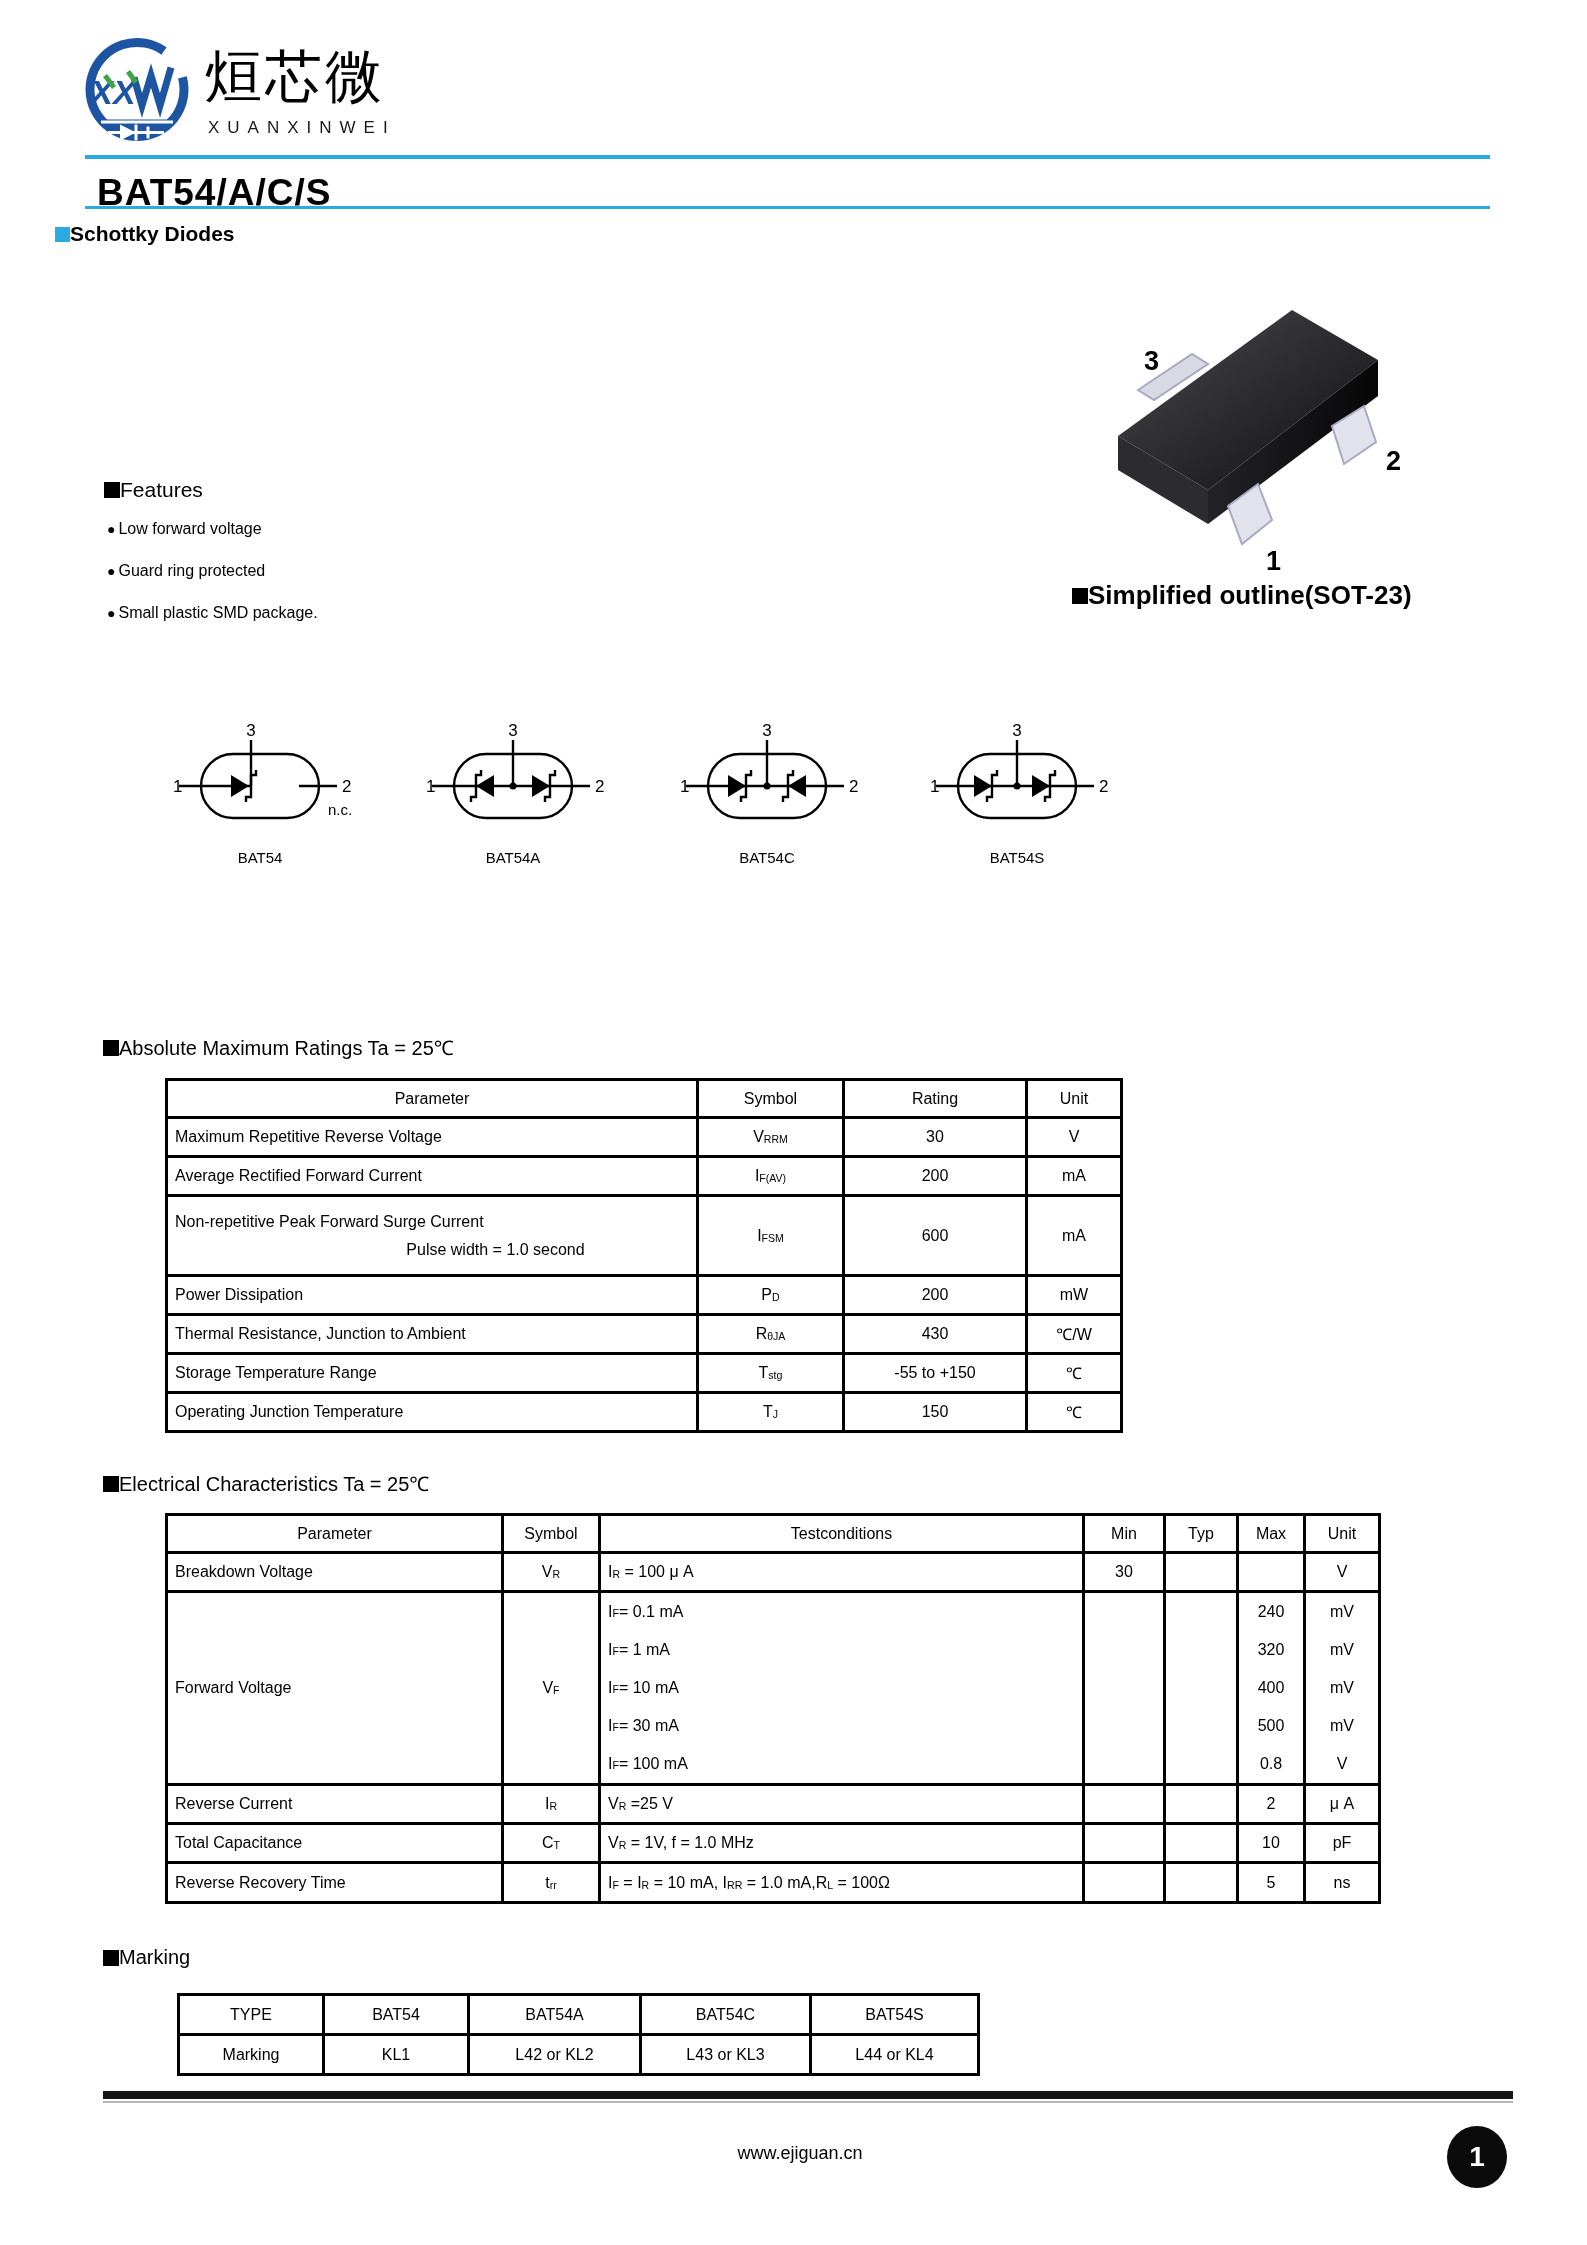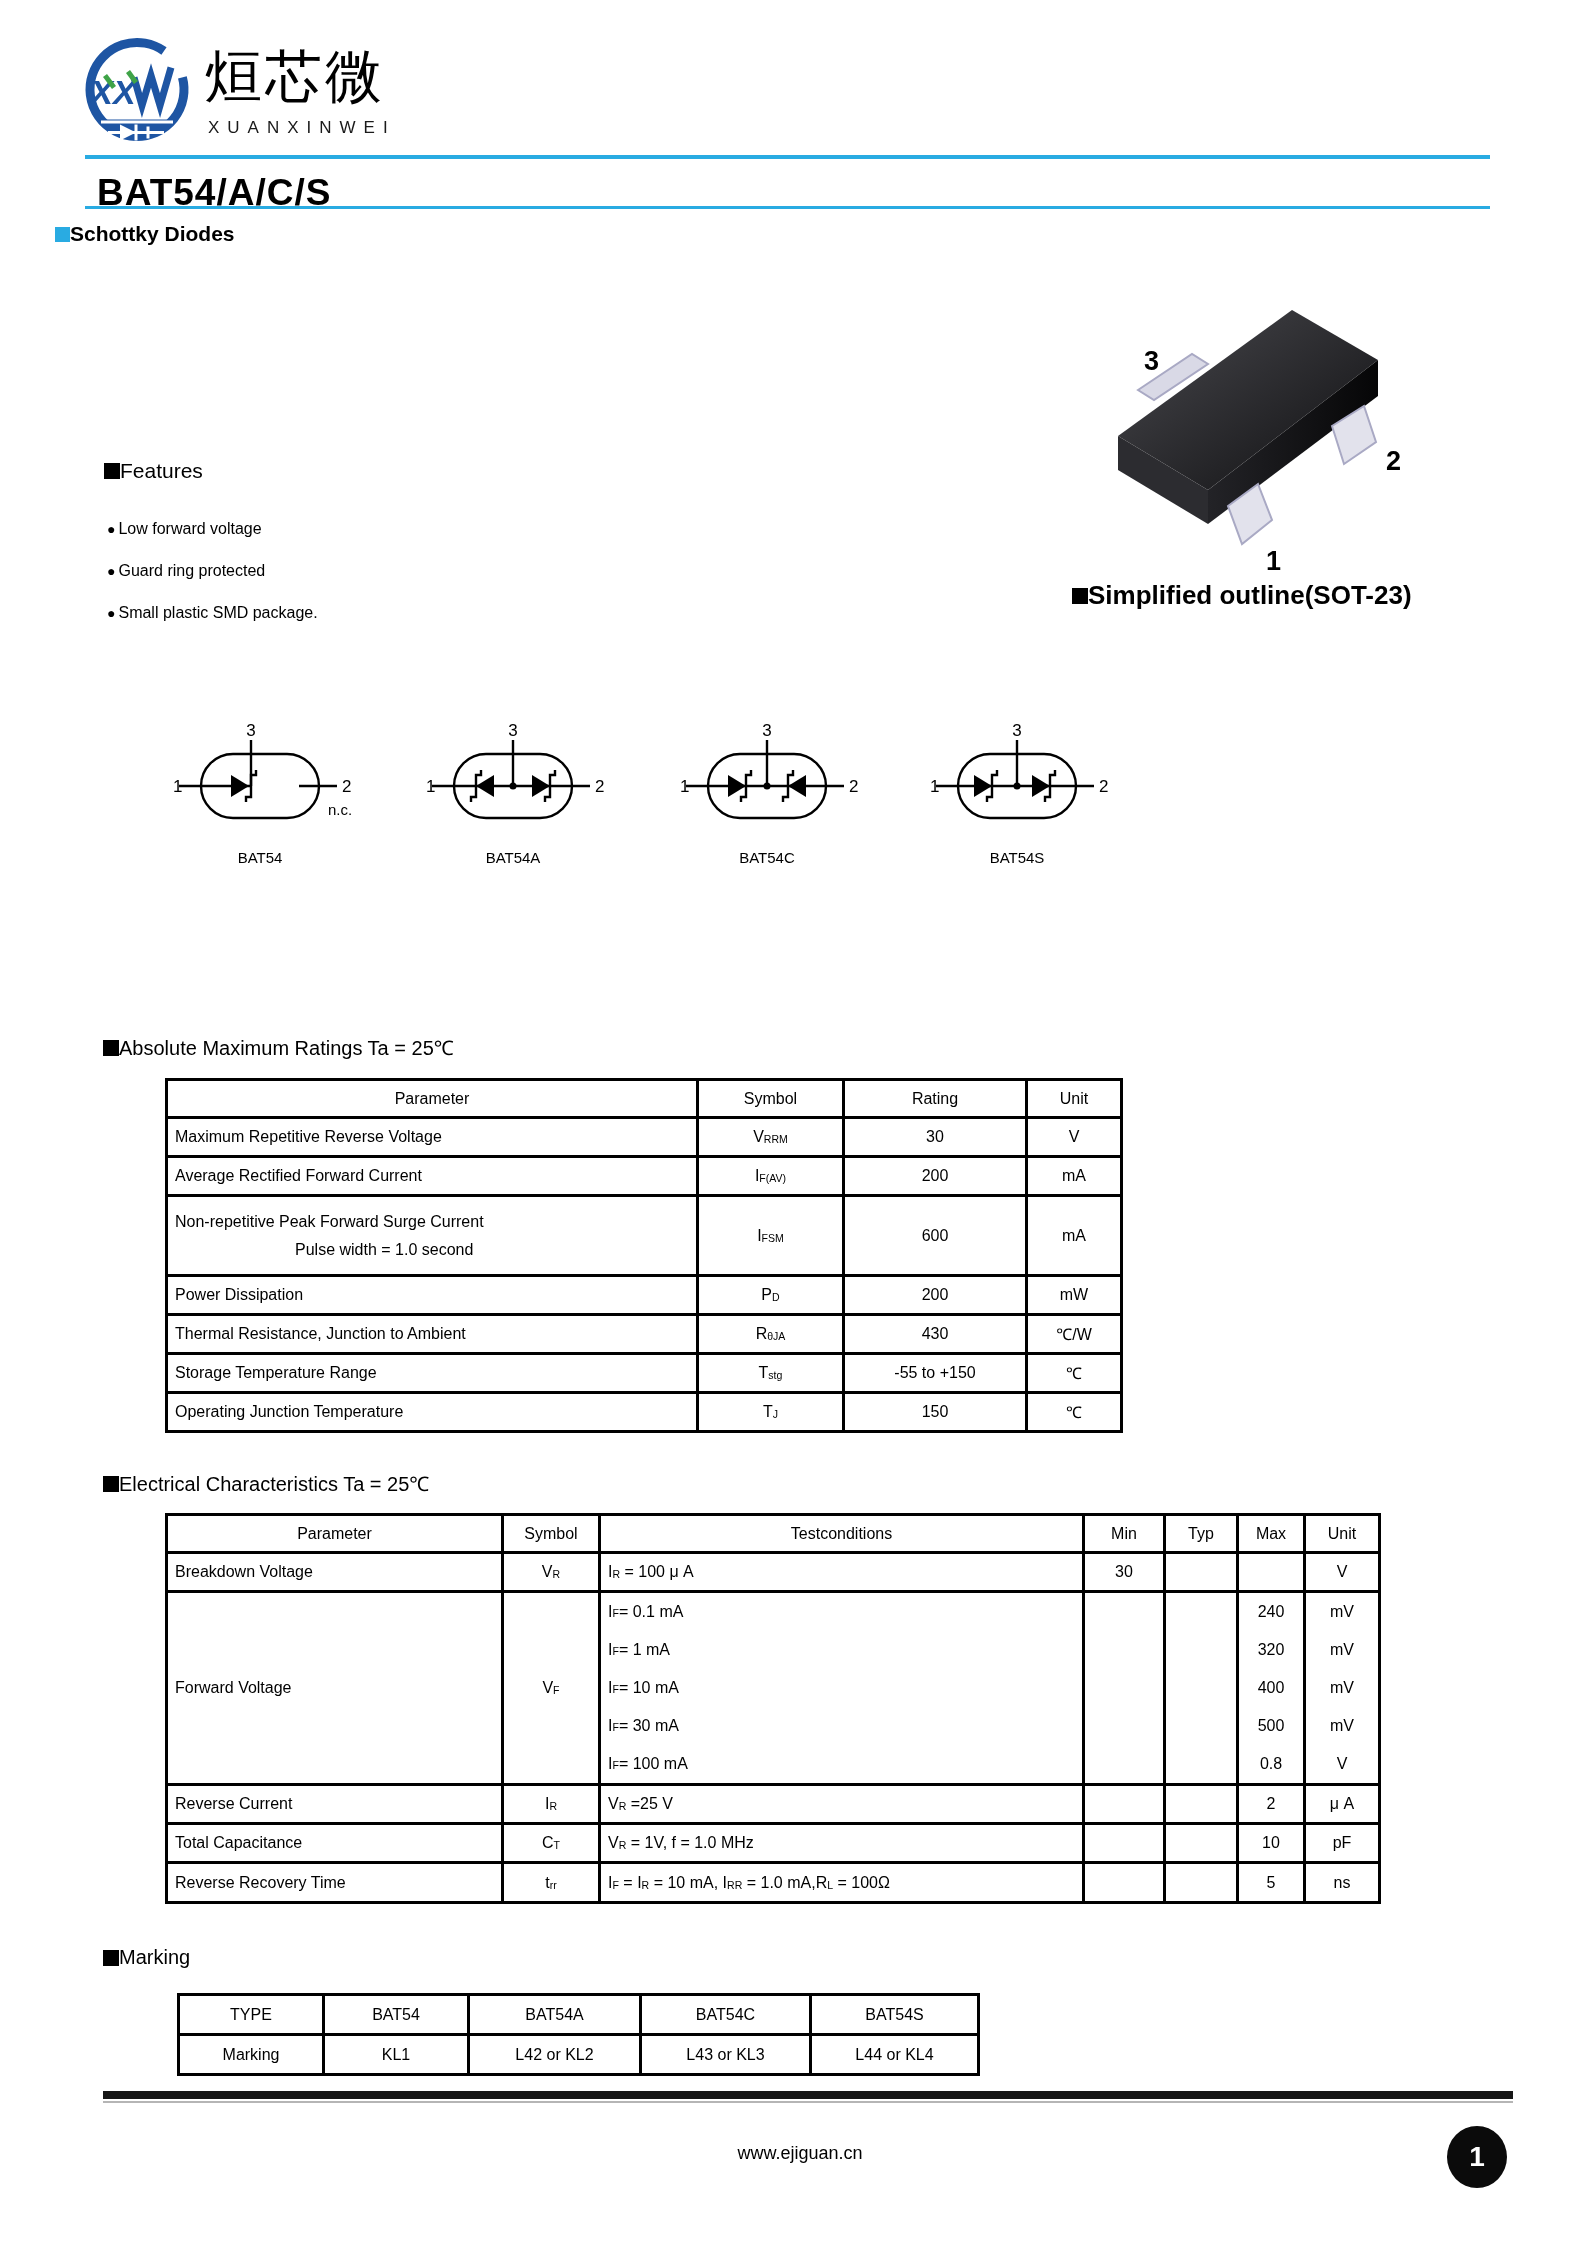--- a/index.html
+++ b/index.html
@@ -78,21 +78,21 @@
     <polygon points="252,148 284,128 296,164 264,186" fill="#e2e2ec" stroke="#a9a9c4" stroke-width="2"></polygon>
     <text x="64" y="92" font-size="27" font-weight="700">3</text>
     <text x="306" y="192" font-size="27" font-weight="700">2</text>
     <text x="186" y="292" font-size="27" font-weight="700">1</text>
   </svg>
   <div class="sec" style="left:1072px;top:580px;font-size:26px;font-weight:700">
     <span class="sq"></span>
     <span>Simplified outline(SOT-23)</span>
   </div>
 
-  <div class="sec" style="left:104px;top:459px;font-size:21px">
+  <div class="sec" style="left:104px;top:478px;font-size:21px">
     <span class="sq"></span>
     <span>Features</span>
   </div>
   <div class="feat" style="left:107px;top:520px">
     <span class="dot">●</span>
     <span>Low forward voltage</span>
   </div>
   <div class="feat" style="left:107px;top:562px">
     <span class="dot">●</span>
     <span>Guard ring protected</span>
@@ -196,21 +196,21 @@
     </tr>
     <tr style="height:39px">
       <td class="pl">Average Rectified Forward Current</td>
       <td class="c"><span>I</span><sub>F(AV)</sub></td>
       <td class="c">200</td>
       <td class="c">mA</td>
     </tr>
     <tr style="height:80px">
       <td class="pl">
         <div>Non-repetitive Peak Forward Surge Current</div>
-        <div style="padding-left:120px;margin-top:10px">Pulse width = 1.0 second</div>
+        <div style="text-align:center;padding-left:120px;margin-top:10px">Pulse width = 1.0 second</div>
       </td>
       <td class="c"><span>I</span><sub>FSM</sub></td>
       <td class="c">600</td>
       <td class="c">mA</td>
     </tr>
     <tr style="height:39px">
       <td class="pl">Power Dissipation</td>
       <td class="c"><span>P</span><sub>D</sub></td>
       <td class="c">200</td>
       <td class="c">mW</td>

